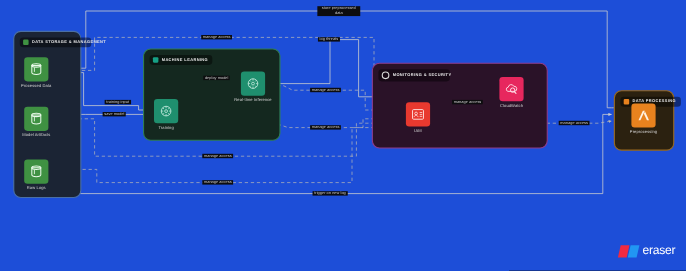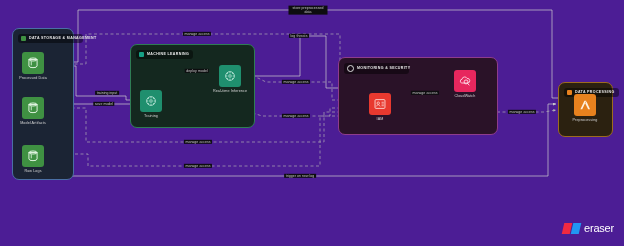--- a/index.html
+++ b/index.html
@@ -14,21 +14,21 @@
     overflow: hidden;
     font-family: "Liberation Sans", sans-serif;
     color: #e8e8e8;
     position: relative;
   }
   #canvas {
     position: absolute;
     left: 0; top: 0;
     width: 624px;
     height: 246px;
-    background: #4c1d95;
+    background: #1d4ed8;
   }
   svg.edges {
     position: absolute;
     left: 0; top: 0;
     width: 624px;
     height: 246px;
     pointer-events: none;
   }
 
   

